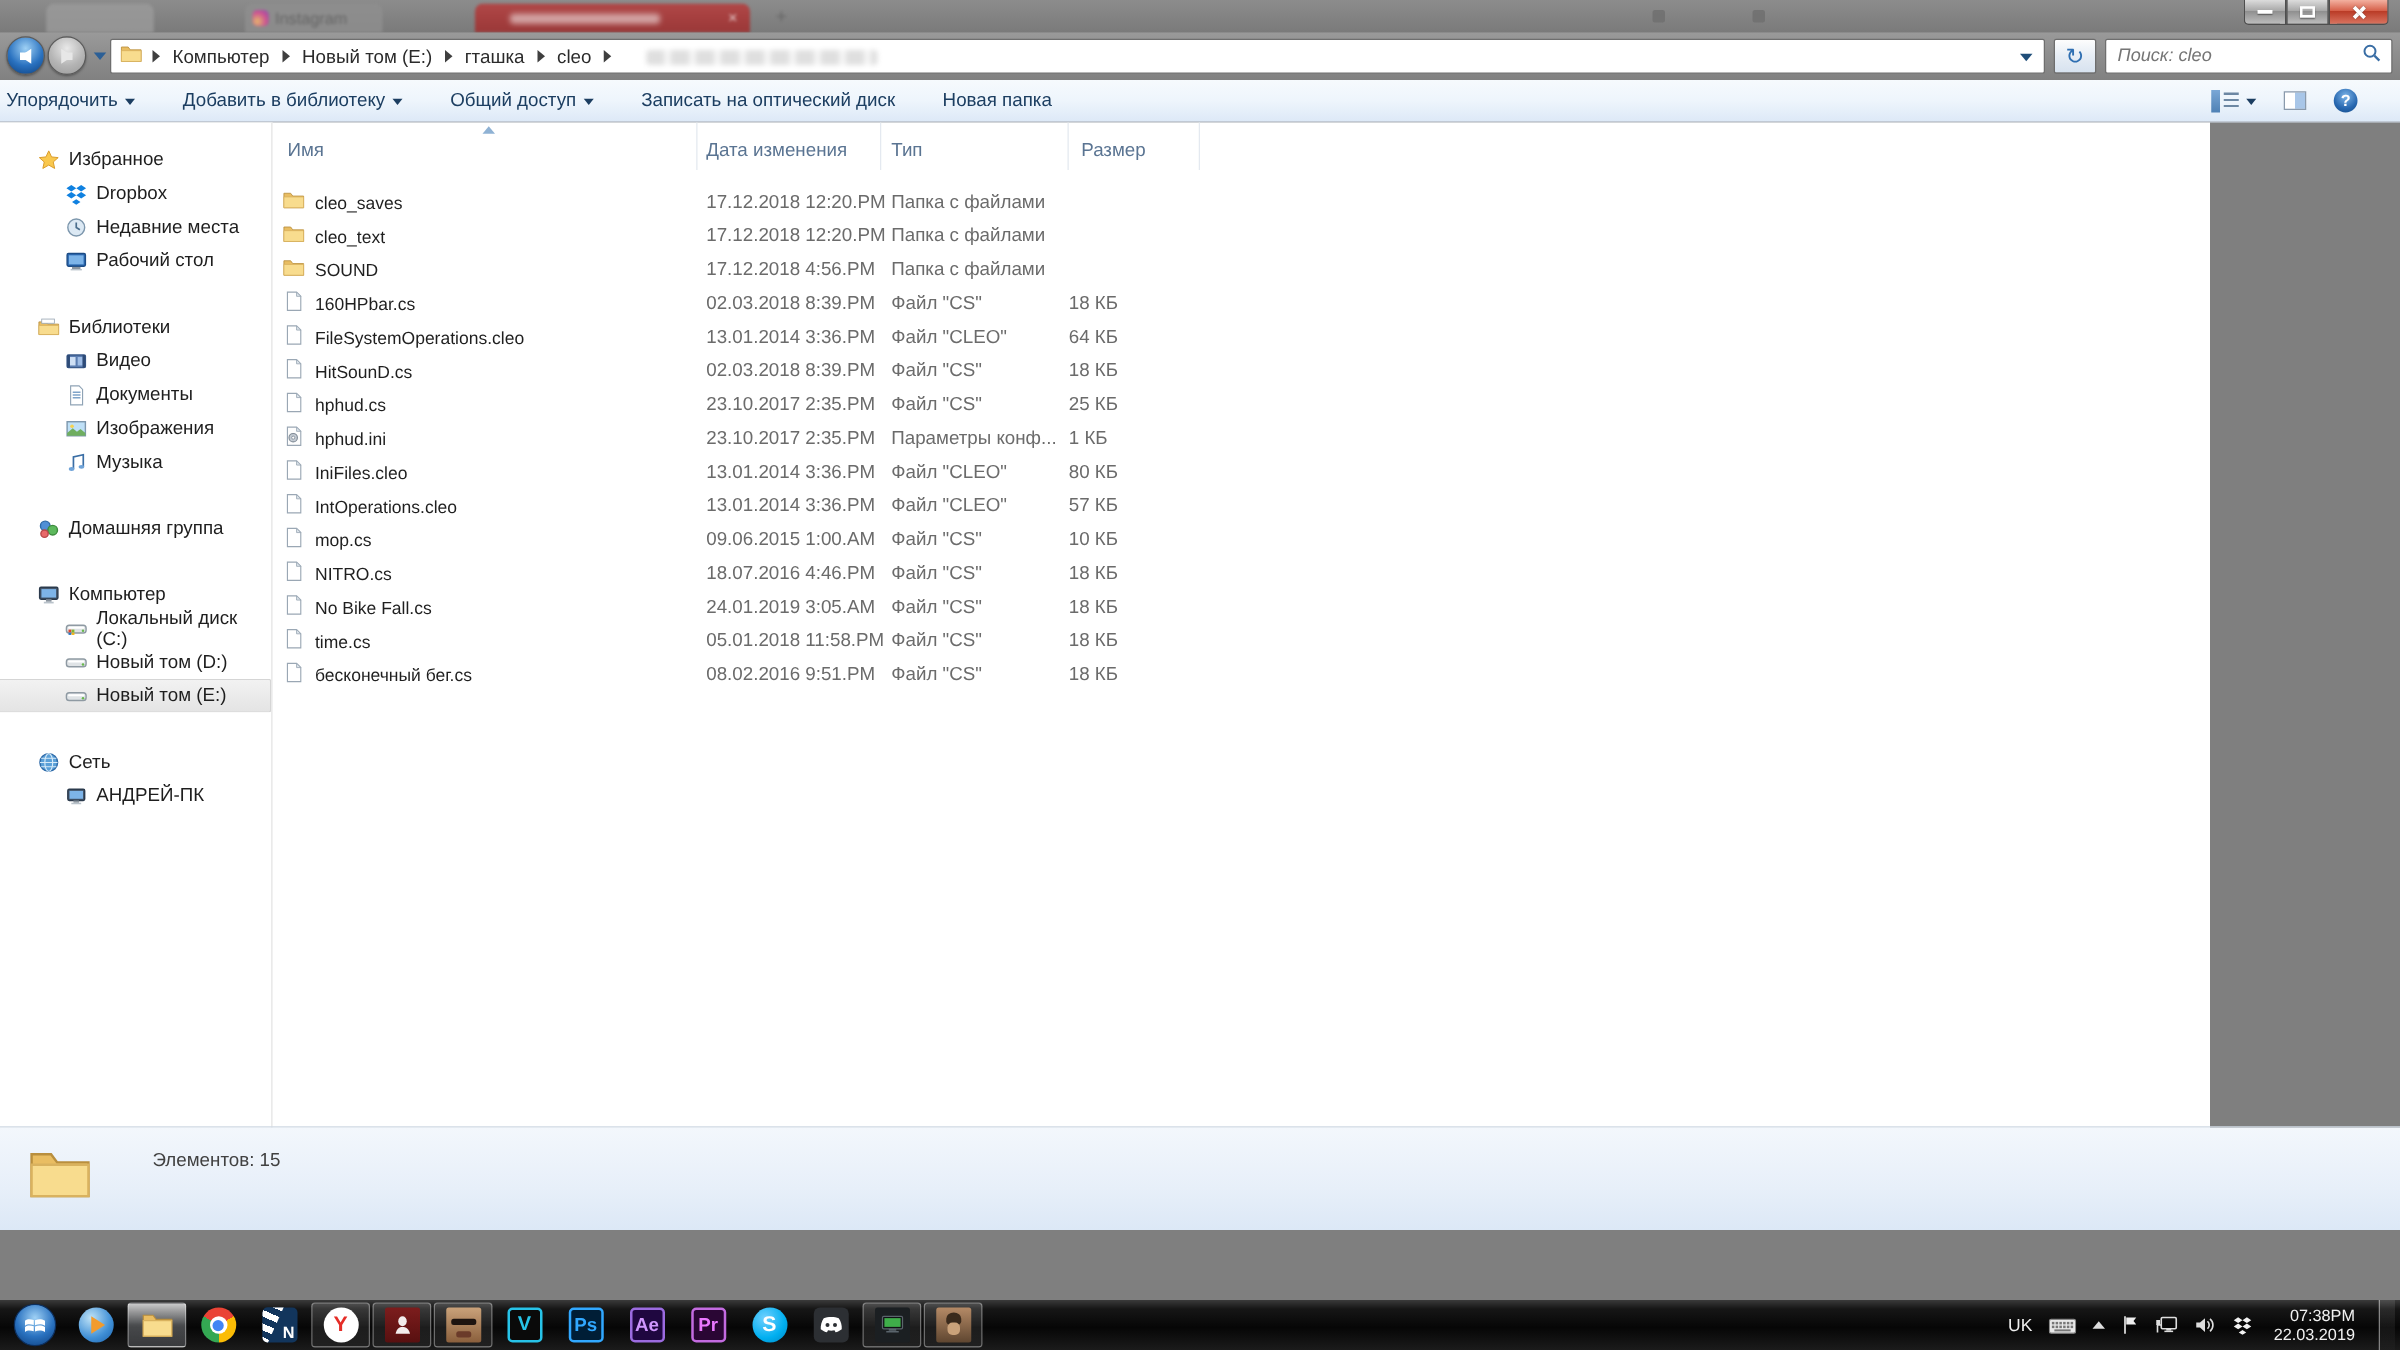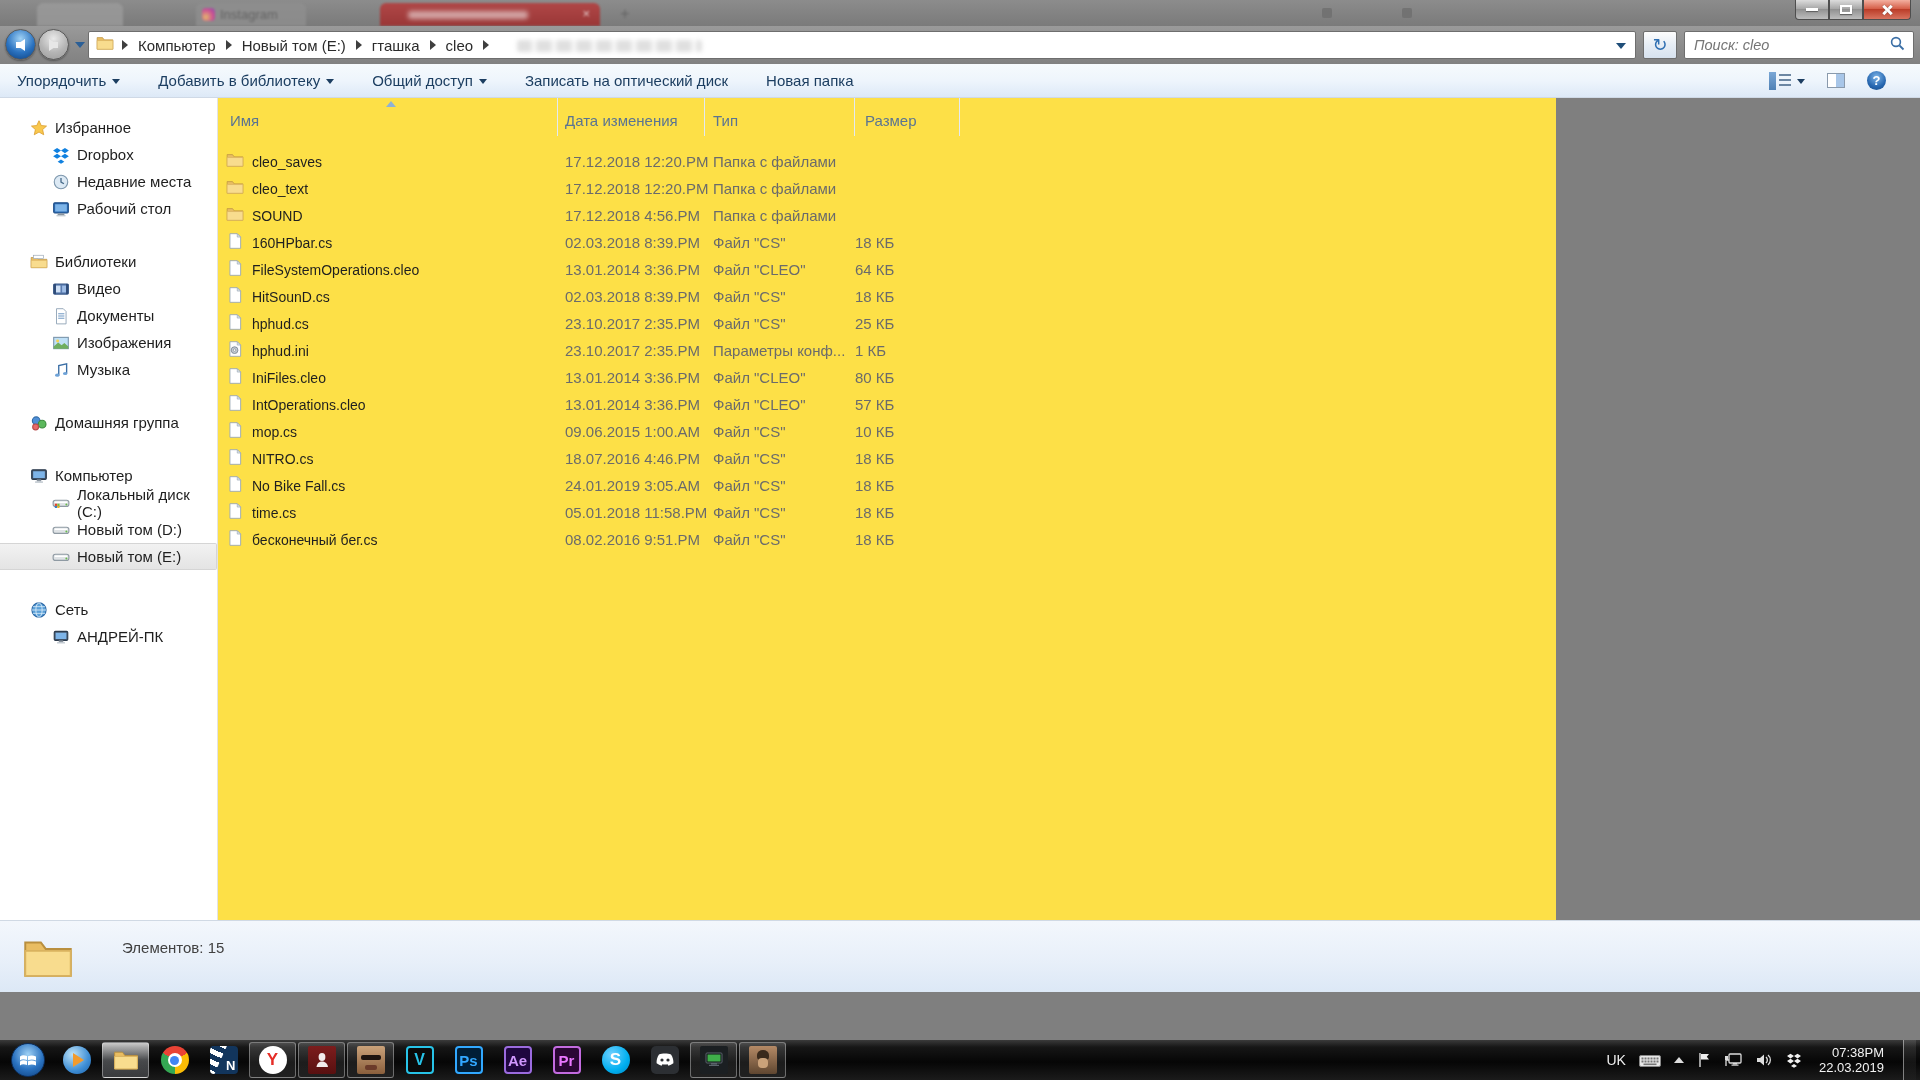--- a/index.html
+++ b/index.html
@@ -74,37 +74,37 @@
   .searchbox { position:absolute; left:1684px; top:5px; width:230px; height:28px; background:#fff;
                border:1px solid #6e6e6e; border-radius:2px; display:flex; align-items:center; }
   .searchbox input { flex:1; border:none; outline:none; font-family:inherit; font-style:italic;
                font-size:14.5px; color:#8a8a8a; padding-left:9px; background:transparent; }
   .searchbox .mag { margin-right:8px; }
 
   
   .cmdbar { position:absolute; left:0; top:64px; width:1920px; height:34px;
             background:linear-gradient(#f6fafd,#eef5fc 50%,#dde9f7);
             border-bottom:1px solid #cfd9e6; display:flex; align-items:center; }
-  .cmditems { display:flex; align-items:center; padding-left:17px; gap:38px; }
+  .cmditems { display:flex; align-items:center; padding-left:5px; gap:38px; }
   .cmditem { font-size:15px; color:#1c3e61; display:flex; align-items:center; gap:6px; white-space:nowrap; }
   .cmd-dd { width:0; height:0; border-left:4px solid transparent; border-right:4px solid transparent;
             border-top:5px solid #1c3e61; margin-top:2px; }
   .cmdright { position:absolute; right:34px; display:flex; align-items:center; gap:22px; }
   .viewbtn { display:flex; align-items:center; gap:6px; }
   .viewglyph { width:22px; height:18px; background:
       linear-gradient(#7aa7d6,#4f81b5) left/7px 100% no-repeat,
       repeating-linear-gradient(#6c87a3 0 2px,transparent 2px 5px) 10px 2px/12px 14px no-repeat; }
   .paneglyph { width:18px; height:15px; border:1px solid #8a9aac; background:
       linear-gradient(90deg,#fff 0 8px,#a8c6e8 8px); }
   .helpglyph { width:19px; height:19px; border-radius:50%;
       background:radial-gradient(circle at 50% 32%, #7db5e8, #2767b0 60%, #144a86);
       color:#fff; font-size:13px; font-weight:bold; text-align:center; line-height:19px; }
 
   
-  .main { position:absolute; left:0; top:98px; width:1556px; height:859px; background:#fde047; }
+  .main { position:absolute; left:0; top:98px; width:1768px; height:859px; background:#ffffff; }
   .nav { position:absolute; left:0; top:0; width:218px; height:859px; background:#fff;
          border-right:1px solid #e3e3e3; padding-top:16px; }
   .navgroup { margin-bottom:26px; }
   .navitem { height:27px; display:flex; align-items:center; font-size:15px; color:#1e1e1e; }
   .navitem .nicon { width:18px; height:18px; margin-right:7px; flex:0 0 18px; display:inline-flex; }
   .navitem.lvl0 { padding-left:30px; }
   .navitem.lvl1 { padding-left:52px; }
   .navitem.sel { background:linear-gradient(#f2f2f2,#e4e4e4); border:1px solid #d5d5d5;
                  border-left:none; border-radius:0 2px 2px 0; }
 
@@ -122,21 +122,21 @@
                border-bottom:6px solid #8fb2d4; }
   .rows { position:absolute; left:0; top:50px; width:762px; }
   .frow { height:27px; display:grid; grid-template-columns:340px 147px 150px 105px; align-items:center; }
   .c-name { display:flex; align-items:center; padding-left:8px; font-size:14px; color:#1f1f1f; white-space:nowrap; }
   .c-name .ficon { margin-right:8px; flex:0 0 18px; }
   .c-date,.c-type { font-size:15px; color:#6b6b6b; white-space:nowrap; }
   .c-date { padding-left:7px; } .c-type { padding-left:8px; }
   .c-size { font-size:15px; color:#6b6b6b; padding-right:13px; }
 
   
-  .details { position:absolute; left:0; top:920px; width:1920px; height:72px;
+  .details { position:absolute; left:0; top:901px; width:1920px; height:83px;
              background:linear-gradient(#f3f7fc,#e7eff9 60%,#dce8f6); border-top:1px solid #d0d9e4; }
   .bigicon { position:absolute; left:22px; top:8px; }
   .statustext { position:absolute; left:122px; top:18px; font-size:15px; color:#414141; }
 
   
   .tbar { position:absolute; left:0; top:1040px; width:1920px; height:40px;
           background:linear-gradient(#3a3a3a,#161616 18%,#060606 55%,#1b1b1b);
           display:flex; align-items:center; }
   .tbicons { display:flex; align-items:center; height:40px; padding-left:3px; }
   .tbtn { width:49px; height:40px; display:flex; align-items:center; justify-content:center; position:relative; }

